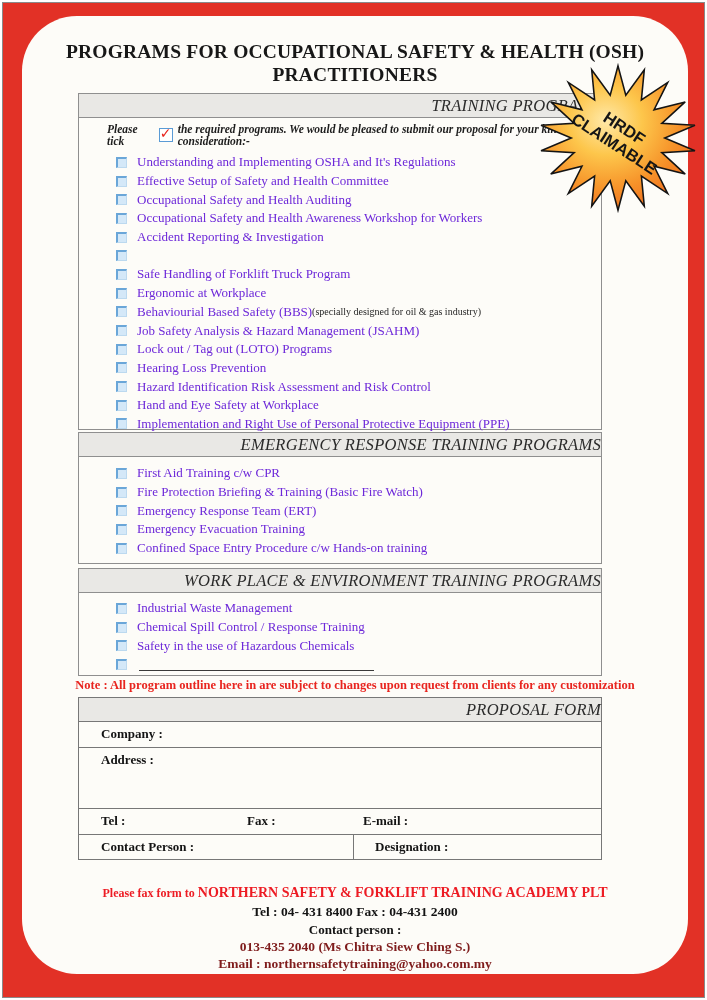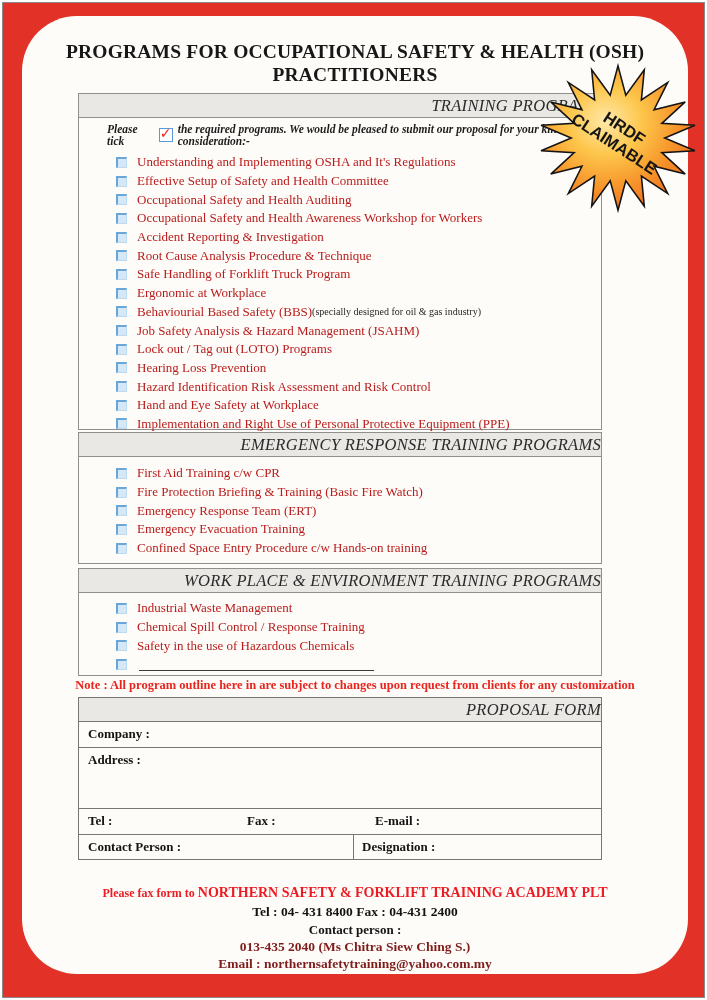--- a/index.html
+++ b/index.html
@@ -23,39 +23,39 @@
   .tickbox{width:12px;height:12px;border:1.5px solid #5b9bd5;background:#fff;
            margin:0 5px;position:relative;flex:0 0 auto;}
   .tickbox span{position:absolute;left:0px;top:-4px;color:#e8251f;font-size:14px;
                 font-weight:bold;font-family:"DejaVu Sans",sans-serif;}
   .rows{padding-top:5px;}
   .prog-row{display:flex;align-items:center;height:18.7px;padding-left:37px;}
   .cb{width:11px;height:11px;box-sizing:border-box;background:#d4e8f8;
       border-top:2px solid #6aa6d8;border-left:2px solid #6aa6d8;
       border-right:1px solid #bcd9ef;border-bottom:1px solid #bcd9ef;
       margin-right:10px;flex:0 0 auto;}
-  .item-label{font-size:13px;color:#b91c1c;white-space:nowrap;}
+  .item-label{font-size:13px;color:#6d28d9;white-space:nowrap;}
   .item-small{font-size:10px;color:#1f1f1f;white-space:nowrap;}
   .blank-line{display:inline-block;width:235px;height:13px;
               border-bottom:1px solid #3a3a3a;margin-left:2px;}
   .note{position:absolute;left:22px;top:678px;width:666px;text-align:center;
         color:#e8251f;font-weight:bold;font-size:12.5px;}
   
   .ptable{position:absolute;left:78px;top:697px;width:524px;
           border:1px solid #777;background:#fdfcf8;box-sizing:border-box;}
   .prow{border-bottom:1px solid #777;position:relative;box-sizing:border-box;}
   .prow:last-child{border-bottom:none;}
   .plabel{font-weight:bold;font-size:13px;color:#141414;}
   .row-company{height:26px;}
   .row-address{height:61px;}
   .row-telfax{height:26px;}
   .row-contact{height:24px;}
-  .cell-pad{position:absolute;left:9px;top:4px;}
+  .cell-pad{position:absolute;left:22px;top:4px;}
   .fax-pos{position:absolute;left:168px;top:4px;}
-  .email-pos{position:absolute;left:296px;top:4px;}
+  .email-pos{position:absolute;left:284px;top:4px;}
   .contact-cell{position:absolute;left:0;top:0;bottom:0;width:52.5%;
                 border-right:1px solid #777;}
   .desig-cell{position:absolute;left:52.5%;top:0;bottom:0;right:0;}
   
   .footer{position:absolute;left:22px;top:884px;width:666px;text-align:center;
           font-weight:bold;color:#141414;}
   .f-line1{font-size:12px;color:#ed1c24;line-height:18px;}
   .f-line1 b{font-size:14px;}
   .f-line2{font-size:13.5px;line-height:19px;}
   .f-line3{font-size:13px;line-height:17px;}
@@ -99,21 +99,20 @@
     <div class="prog-row">
         <span class="cb"></span>
         <span class="item-label">Occupational Safety and Health Awareness Workshop for Workers</span>
       </div>
     <div class="prog-row">
         <span class="cb"></span>
         <span class="item-label">Accident Reporting &amp; Investigation</span>
       </div>
     <div class="prog-row">
         <span class="cb"></span>
-        <span class="item-label">Root Cause Analysis Procedure &amp; Technique</span>
       </div>
     <div class="prog-row">
         <span class="cb"></span>
         <span class="item-label">Safe Handling of Forklift Truck Program</span>
       </div>
     <div class="prog-row">
         <span class="cb"></span>
         <span class="item-label">Ergonomic at Workplace</span>
       </div>
     <div class="prog-row">

